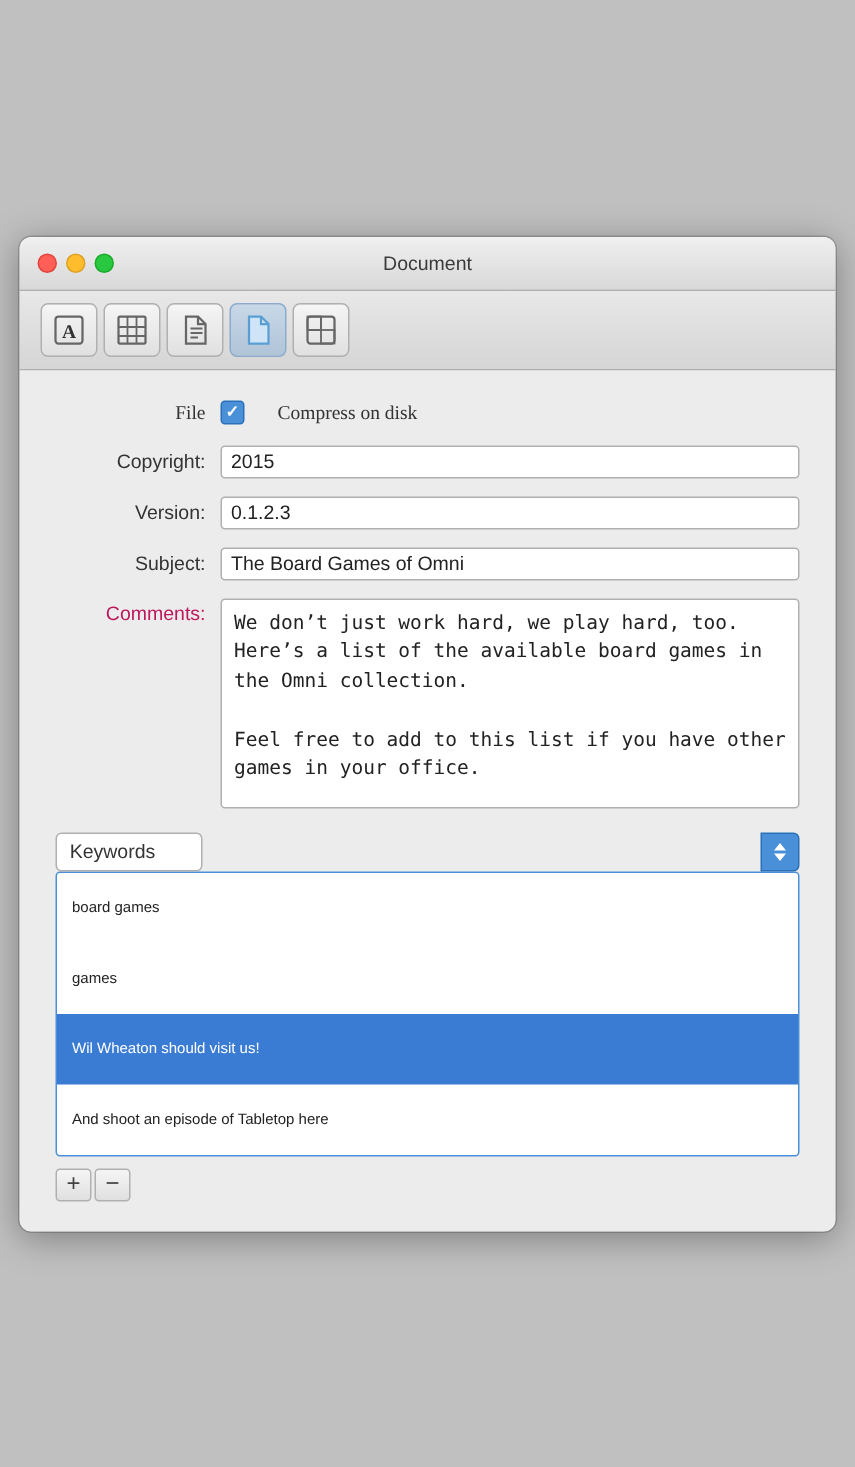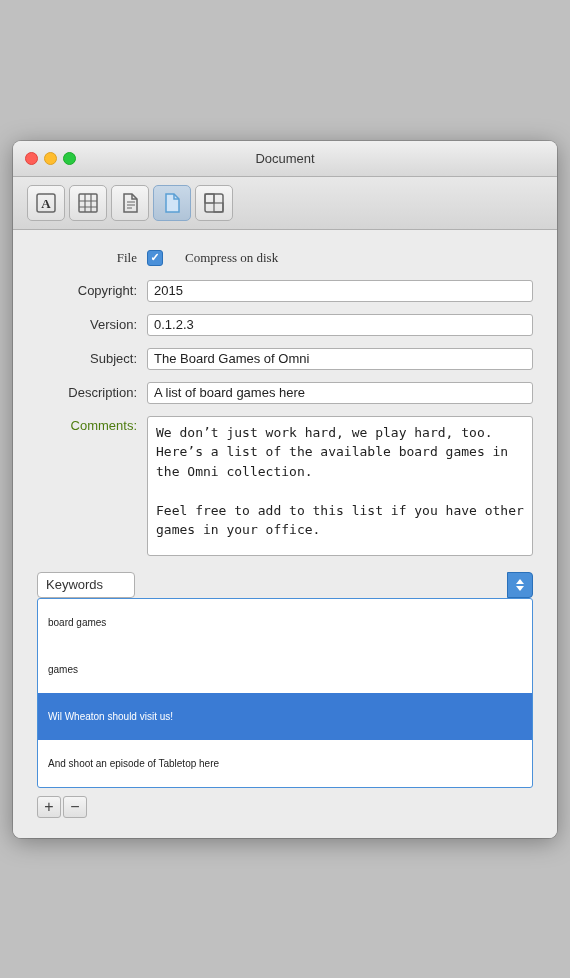--- a/index.html
+++ b/index.html
@@ -144,21 +144,21 @@
       font-size: 11px;
       font-weight: bold;
     }
     .comments-label-row {
       display: flex;
       align-items: flex-start;
       margin-bottom: 6px;
     }
     .comments-label {
       font-size: 13px;
-      color: #4d7c0f;
+      color: #be185d;
       min-width: 100px;
       text-align: right;
       margin-right: 10px;
       padding-top: 2px;
     }
     .comments-textarea {
       flex: 1;
       height: 140px;
       border: 1px solid #b0b0b0;
       border-radius: 3px;
@@ -340,36 +340,32 @@
     <div class="form-row">
       <label class="form-label">Version:</label>
       <input class="form-input" type="text" value="0.1.2.3" style="">
     </div>
 
     <div class="form-row">
       <label class="form-label">Subject:</label>
       <input class="form-input" type="text" value="The Board Games of Omni" style="">
     </div>
 
-    <div class="form-row">
-      <label class="form-label">Description:</label>
-      <input class="form-input" type="text" value="A list of board games here" style="">
-    </div>
 
     <div class="comments-label-row">
       <span class="comments-label">Comments:</span>
       <textarea class="comments-textarea" style="">We don’t just work hard, we play hard, too. Here’s a list of the available board games in the Omni collection.
 
 Feel free to add to this list if you have other games in your office.</textarea>
     </div>
 
     <div class="keywords-section">
       <div class="keywords-dropdown-row">
         <div class="select-wrapper">
-          <select class="keywords-select" style="padding-right: 30px;">
+          <select class="keywords-select" style="padding-right: 30px; text-align: center;">
             <option>Keywords</option>
           </select>
           <div class="select-arrow">
             <div class="select-arrow-inner">
               <div class="arrow-up"></div>
               <div class="arrow-down"></div>
             </div>
           </div>
         </div>
       </div>

